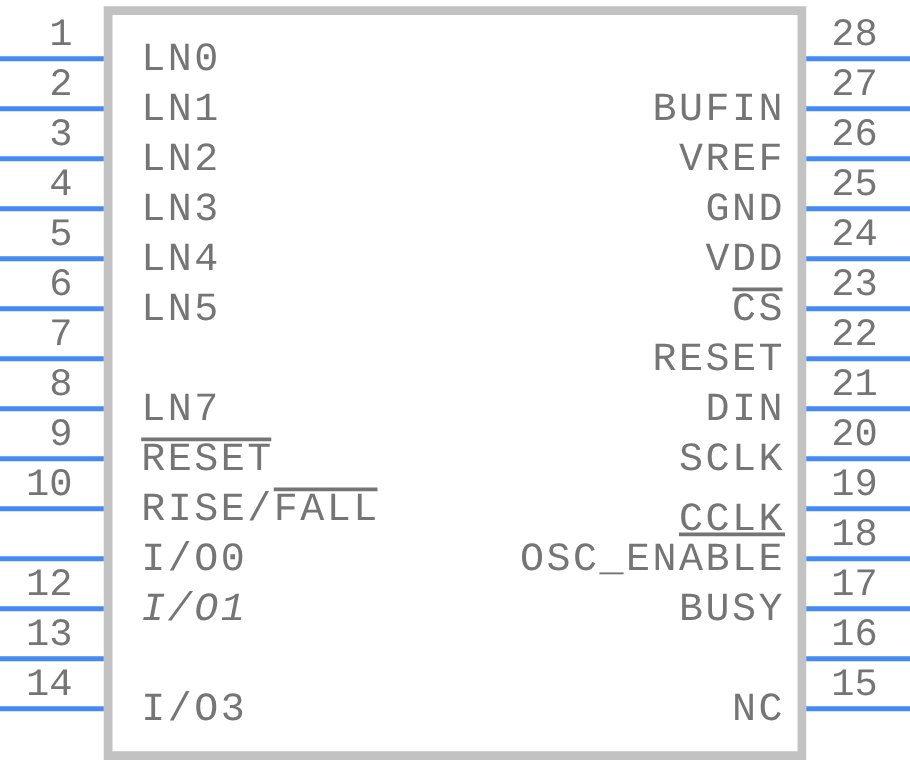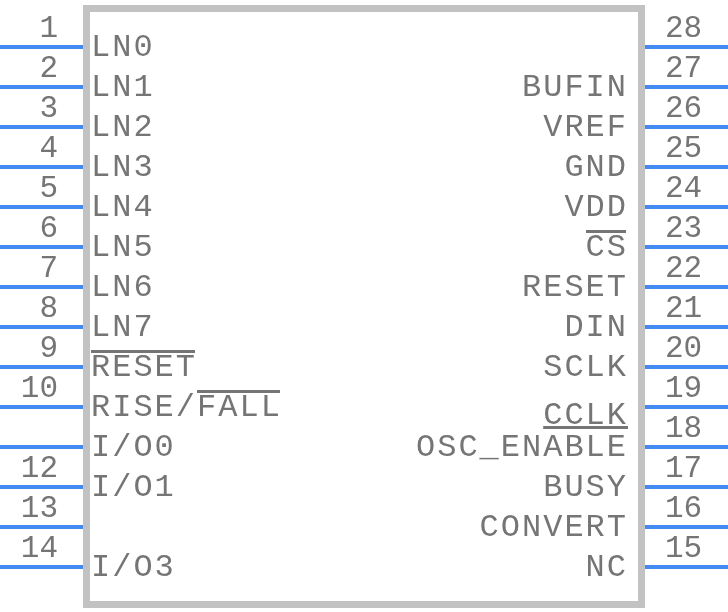--- a/index.html
+++ b/index.html
@@ -39,21 +39,21 @@
   }
   .pin-num.left{ left:0; width:58px; text-align:right; }
   .pin-num.right{ left:665px; }
   .pin-label{
     position:absolute;
     font-size:32px; line-height:32px; height:32px;
     letter-spacing:2px;
     color:var(--text);
     white-space:pre;
   }
-  .pin-label.left{ left:91px; }
+  .pin-label.left{ left:113px; }
   .pin-label.right{ right:100px; text-align:right; }
   .ov{
     position:relative; display:inline-block;
   }
   .ov::before{
     content:"";
     position:absolute;
     top:-2px; left:0; right:2px; height:3px;
     background:var(--text);
   }
@@ -77,35 +77,34 @@
       <div class="pin-num left" style="top: 133px;">4</div>
       <div class="pin-label left" style="top: 152px;"><span>LN3</span></div>
       <div class="pin-line left" style="top: 205px;"></div>
       <div class="pin-num left" style="top: 173px;">5</div>
       <div class="pin-label left" style="top: 192px;"><span>LN4</span></div>
       <div class="pin-line left" style="top: 245px;"></div>
       <div class="pin-num left" style="top: 213px;">6</div>
       <div class="pin-label left" style="top: 232px;"><span>LN5</span></div>
       <div class="pin-line left" style="top: 285px;"></div>
       <div class="pin-num left" style="top: 253px;">7</div>
-      <div class="pin-label left" style="top: 272px;"><span>LN6</span></div>
       <div class="pin-line left" style="top: 325px;"></div>
       <div class="pin-num left" style="top: 293px;">8</div>
       <div class="pin-label left" style="top: 312px;"><span>LN7</span></div>
       <div class="pin-line left" style="top: 365px;"></div>
       <div class="pin-num left" style="top: 333px;">9</div>
       <div class="pin-label left" style="top: 352px;"><span class="ov">RESET</span></div>
       <div class="pin-line left" style="top: 405px;"></div>
       <div class="pin-num left" style="top: 373px;">10</div>
       <div class="pin-label left" style="top: 392px;"><span>RISE/</span><span class="ov">FALL</span></div>
       <div class="pin-line left" style="top: 445px;"></div>
       <div class="pin-label left" style="top: 432px;"><span>I/O0</span></div>
       <div class="pin-line left" style="top: 485px;"></div>
       <div class="pin-num left" style="top: 453px;">12</div>
-      <div class="pin-label left" style="top: 472px;"><span>I/O1</span></div>
+      <div class="pin-label left" style="top: 472px; font-style: italic;"><span>I/O1</span></div>
       <div class="pin-line left" style="top: 525px;"></div>
       <div class="pin-num left" style="top: 493px;">13</div>
       <div class="pin-line left" style="top: 565px;"></div>
       <div class="pin-num left" style="top: 533px;">14</div>
       <div class="pin-label left" style="top: 552px;"><span>I/O3</span></div>
     </div>
   <div class="pins-layer" id="right-pins">
       <div class="pin-line right" style="top: 45px;"></div>
       <div class="pin-num right" style="top: 13px;">28</div>
       <div class="pin-line right" style="top: 85px;"></div>
@@ -136,18 +135,17 @@
       <div class="pin-num right" style="top: 373px;">19</div>
       <div class="pin-label right" style="top: 400px; text-decoration: underline;"><span>CCLK</span></div>
       <div class="pin-line right" style="top: 445px;"></div>
       <div class="pin-num right" style="top: 413px;">18</div>
       <div class="pin-label right" style="top: 432px;"><span>OSC_ENABLE</span></div>
       <div class="pin-line right" style="top: 485px;"></div>
       <div class="pin-num right" style="top: 453px;">17</div>
       <div class="pin-label right" style="top: 472px;"><span>BUSY</span></div>
       <div class="pin-line right" style="top: 525px;"></div>
       <div class="pin-num right" style="top: 493px;">16</div>
-      <div class="pin-label right" style="top: 512px;"><span>CONVERT</span></div>
       <div class="pin-line right" style="top: 565px;"></div>
       <div class="pin-num right" style="top: 533px;">15</div>
       <div class="pin-label right" style="top: 552px;"><span>NC</span></div>
     </div>
 </div>
 
 </body></html>

